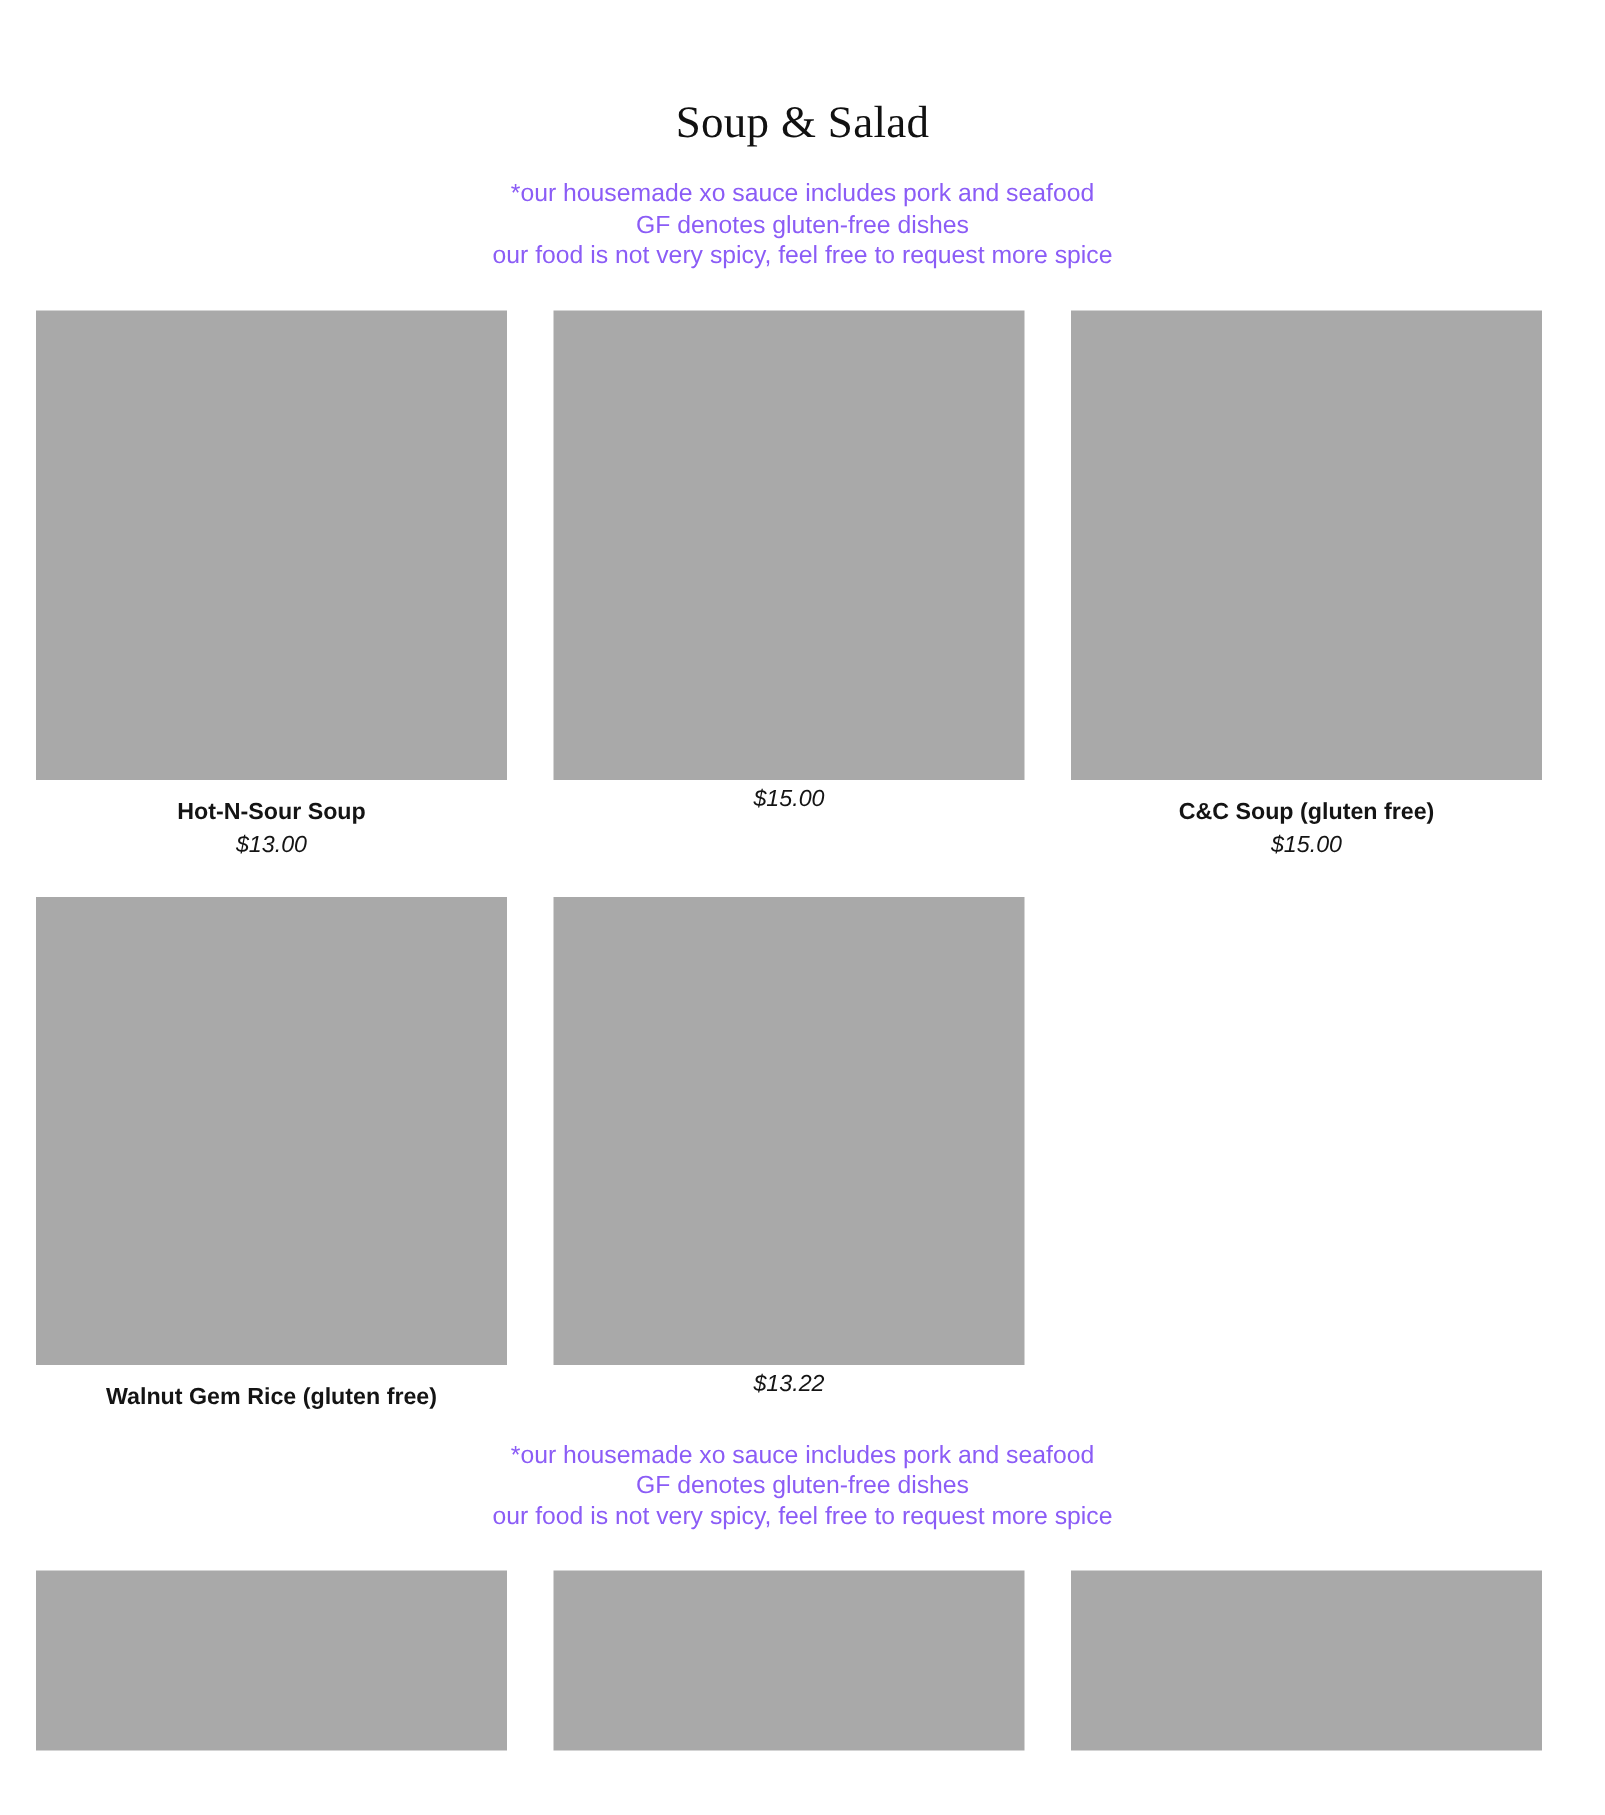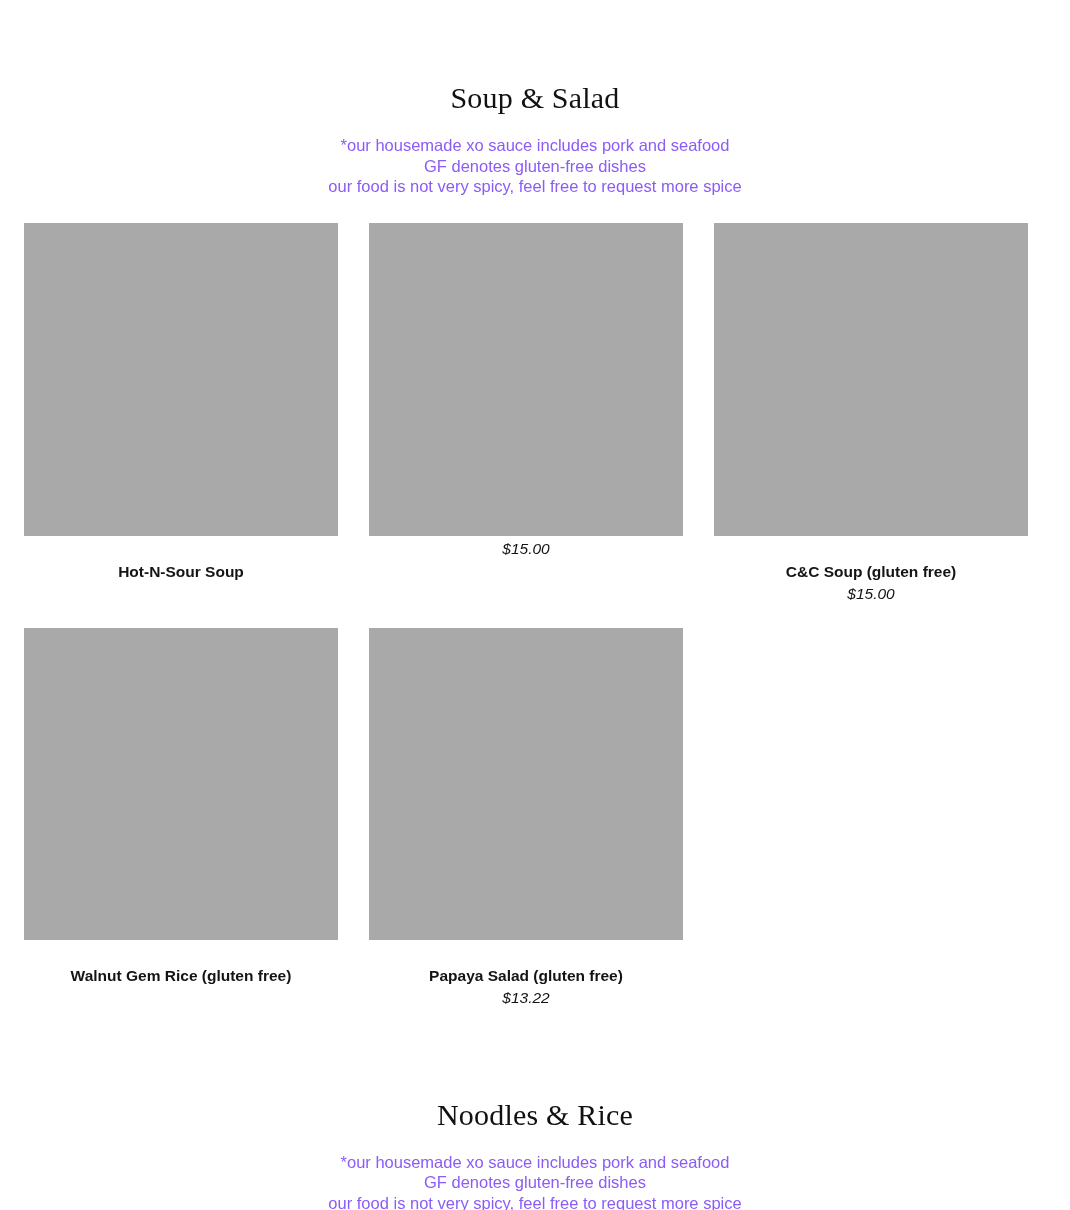--- a/index.html
+++ b/index.html
@@ -65,21 +65,21 @@
   }
 
   .item-name {
     display: block;
     text-align: center;
     font-family: "Liberation Sans", sans-serif;
     font-weight: 700;
     font-size: 15.5px;
     line-height: 19px;
     color: #141414;
-    padding-top: 26px;
+    padding-top: 12px;
     
     width: 314px;
     margin: 0;
   }
 
   .item-price {
     display: block;
     text-align: center;
     font-family: "Liberation Sans", sans-serif;
     font-style: italic;
@@ -93,21 +93,21 @@
 
   
   .cell .item-name { width: 320px; margin-left: -3px; }
   .cell .item-price { width: 314px; margin-left: 0; }
 
   .row1 .thumb { width: 314px; height: 313px; }
   .row2 .thumb { width: 314px; height: 312px; }
   .rowcut .thumb { width: 314px; height: 120px; }
 
   
-  .sec1-title-wrap { padding-top: 80px; }
+  .sec1-title-wrap { padding-top: 64px; }
   .sec1-desc-wrap  { padding-top: 19px; }
   .row1-wrap { padding-top: 26px; }
   .row2-wrap { padding-top: 25px; }
 
   .sec2-title-wrap { padding-top: 90px; }
   .sec2-desc-wrap  { padding-top: 19px; }
   .rowcut-wrap { padding-top: 26px; }
 </style>
 </head>
 <body>
@@ -127,20 +127,21 @@
         <span class="dline">our food is not very spicy, feel free to request more spice</span>
       </p>
     </div>
 
     <div class="row1-wrap">
       <div class="grid row1">
 
         <div class="cell">
           <div class="thumb"></div>
           <span class="item-name">Hot-N-Sour Soup</span>
+          <span class="item-price">$13.00</span>
         </div>
 
         <div class="cell">
           <div class="thumb"></div>
           <span class="item-price">$15.00</span>
         </div>
 
         <div class="cell">
           <div class="thumb"></div>
           <span class="item-name">C&amp;C Soup (gluten free)</span>
@@ -153,36 +154,32 @@
     <div class="row2-wrap">
       <div class="grid row2">
 
         <div class="cell">
           <div class="thumb"></div>
           <span class="item-name">Walnut Gem Rice (gluten free)</span>
         </div>
 
         <div class="cell">
           <div class="thumb"></div>
-          <span class="item-name">Papaya Salad (gluten free)</span>
           <span class="item-price">$13.22</span>
         </div>
 
         <div class="cell"></div>
 
       </div>
     </div>
 
   </div>
 
   <div class="section">
 
-    <div class="sec2-title-wrap">
-      <h2 class="section-title">Noodles &amp; Rice</h2>
-    </div>
 
     <div class="sec2-desc-wrap">
       <p class="section-desc">
         <span class="dline">*our housemade xo sauce includes pork and seafood</span>
         <span class="dline">GF denotes gluten-free dishes</span>
         <span class="dline">our food is not very spicy, feel free to request more spice</span>
       </p>
     </div>
 
     <div class="rowcut-wrap">

